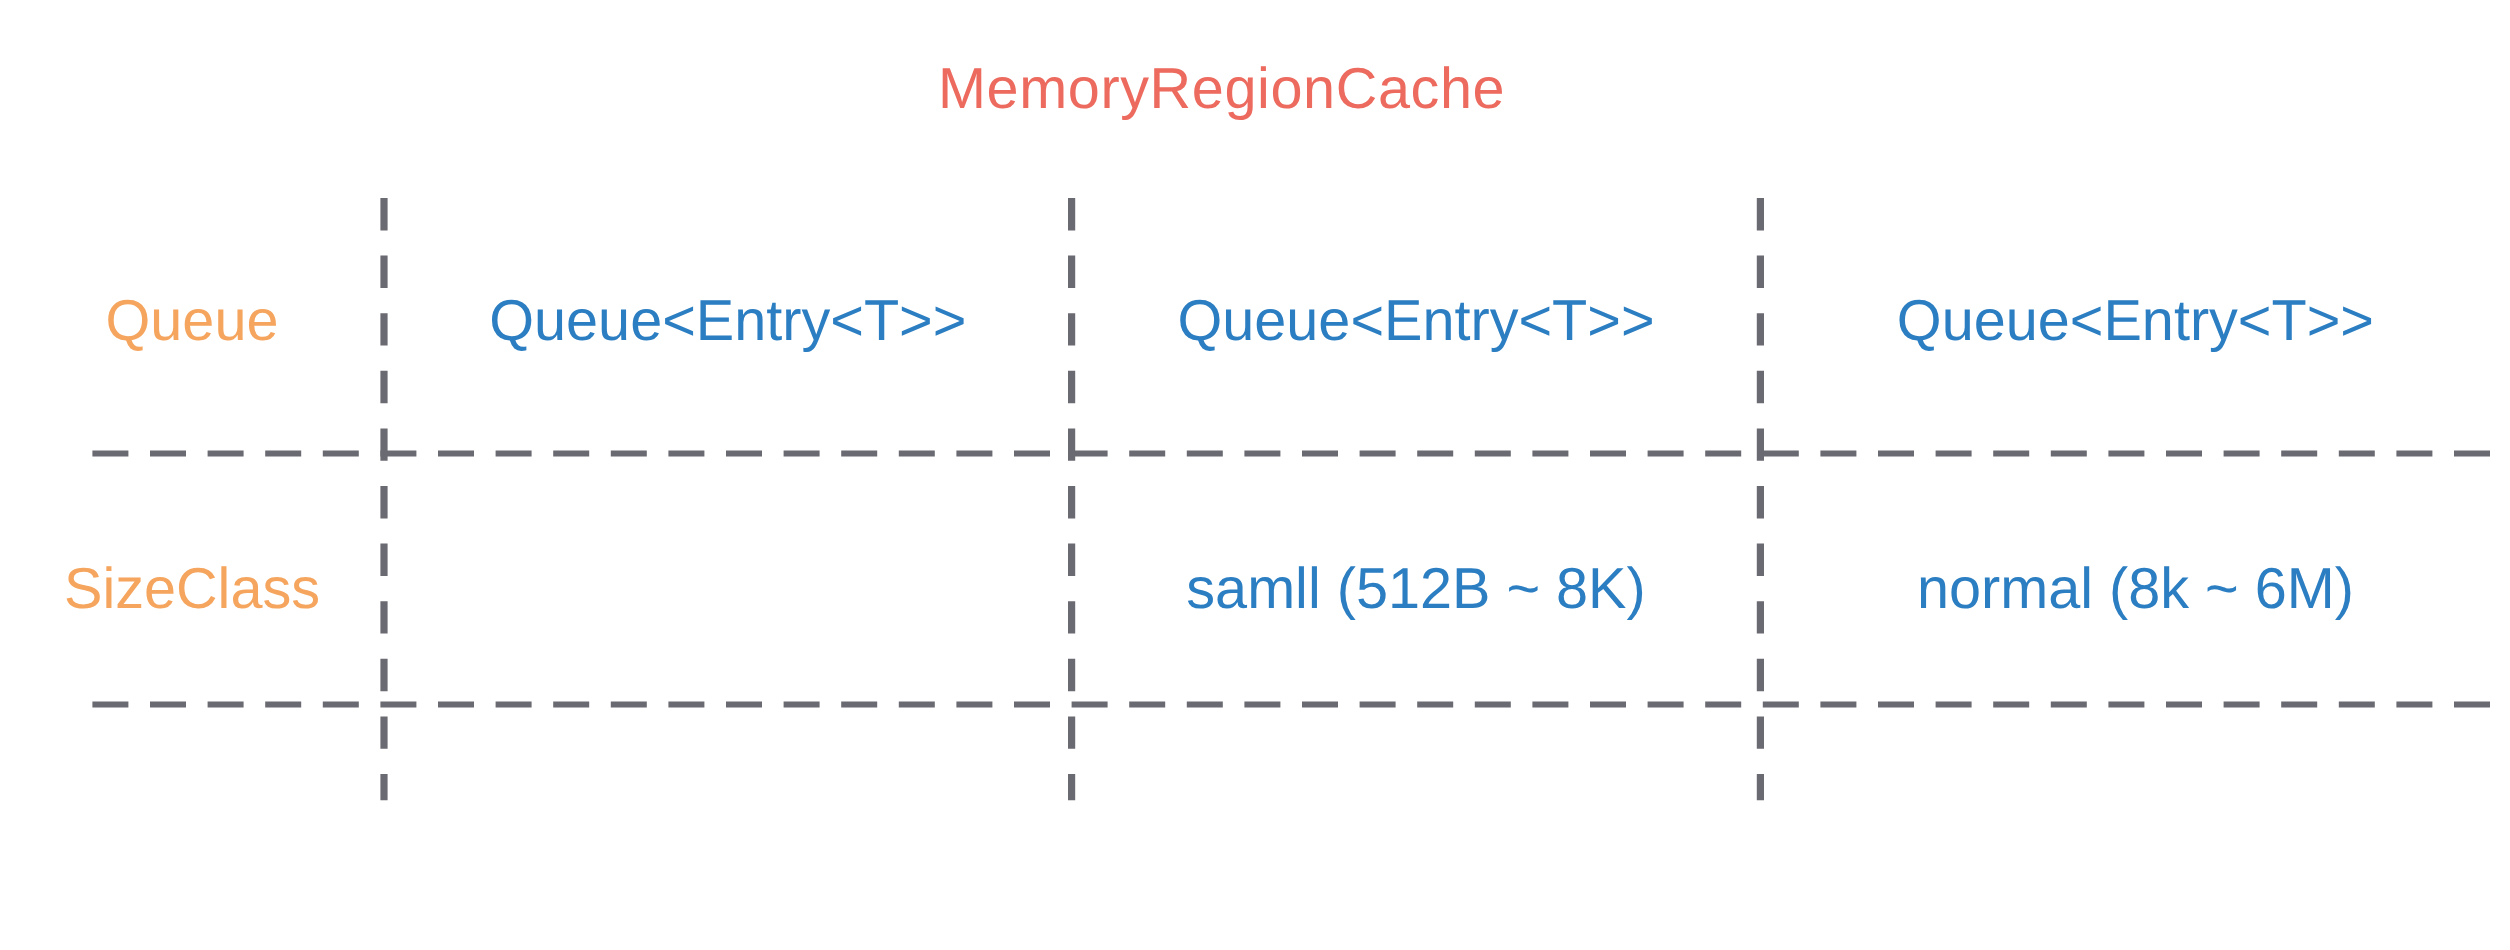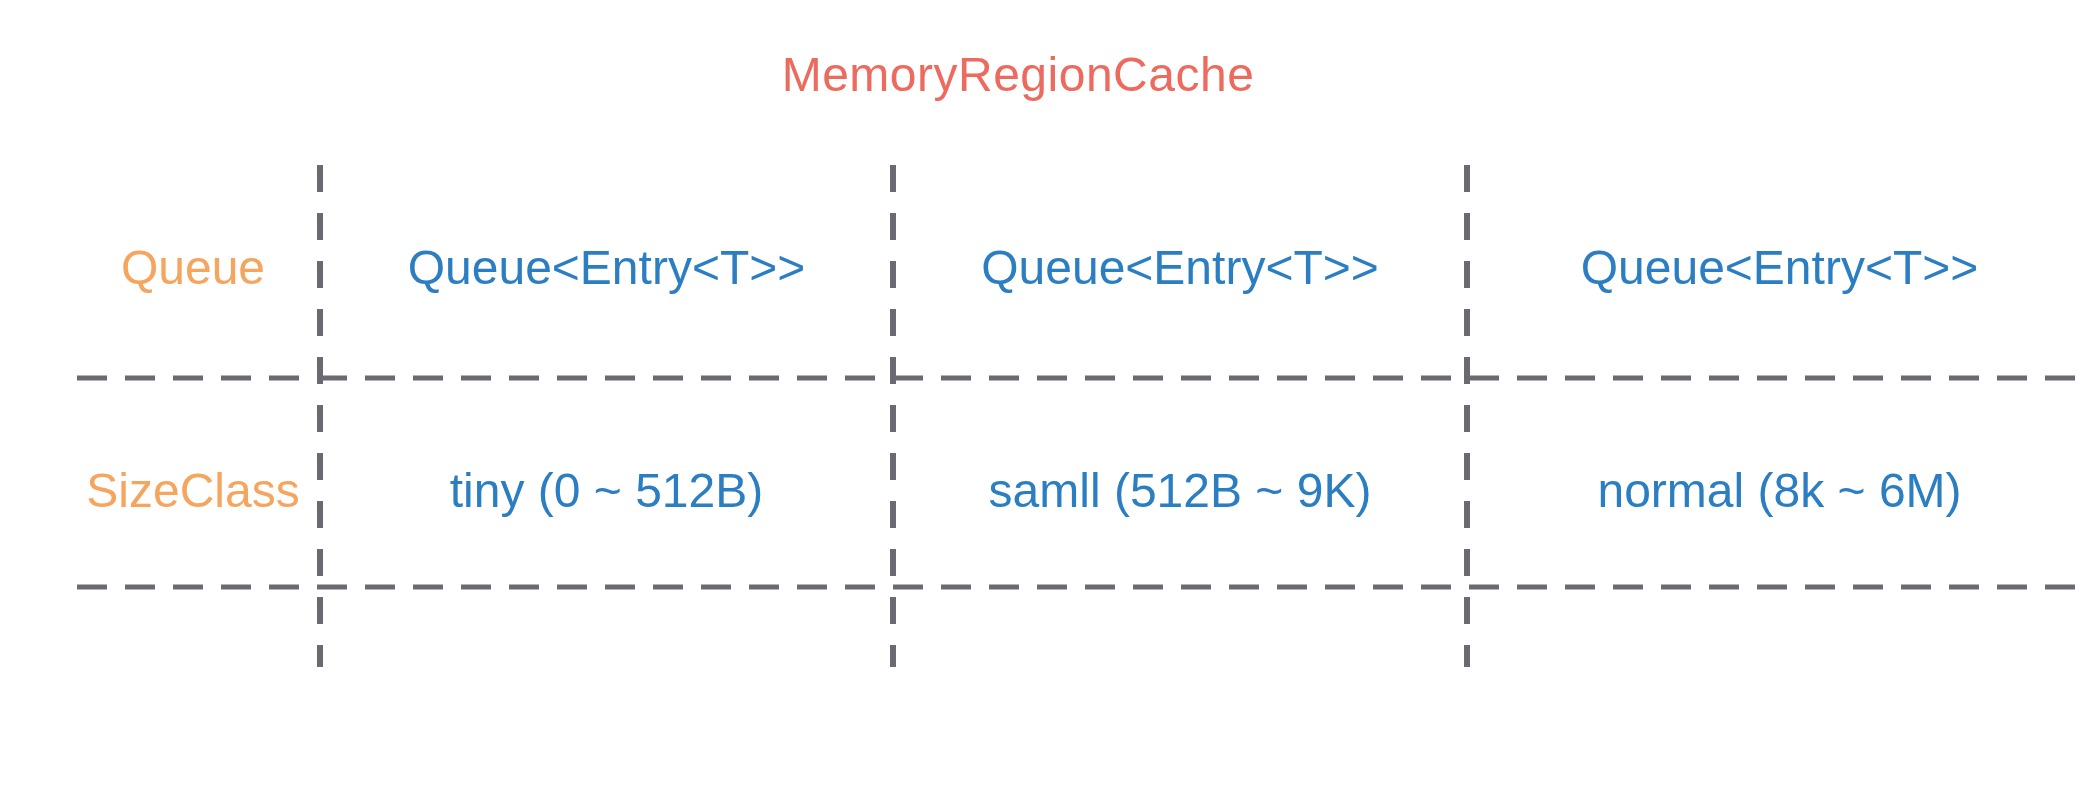--- a/index.html
+++ b/index.html
@@ -37,21 +37,21 @@
     position: absolute;
     transform: translateY(-50%);
     text-align: center;
     font-size: 48px;
     line-height: 1.15;
     white-space: nowrap;
     z-index: 2;
   }
   .lbl  { color: var(--c-label, #F5A55E); }
   .val  { color: var(--c-cell,  #2C7EC2); }
-  .c-label { left: 0;      width: 320px; margin-left: 33px; }
+  .c-label { left: 0;      width: 320px; }
   .c1      { left: 320px;  width: 573px; }
   .c2      { left: 893px;  width: 574px; }
   .c3      { left: 1467px; width: 625px; }
   .r1 { top: 268px; }
   .r2 { top: 491px; }
   .r3 { top: 697px; text-decoration: underline; }
   .watermark {
     position: absolute;
     left: 1773px;
     top: 682px;
@@ -85,20 +85,19 @@
     <line class="h" x1="77" y1="378" x2="2092" y2="378"></line>
     <line class="h" x1="77" y1="587" x2="2092" y2="587"></line>
   </svg>
 
   <div class="cell lbl c-label r1">Queue</div>
   <div class="cell val c1 r1">Queue&lt;Entry&lt;T&gt;&gt;</div>
   <div class="cell val c2 r1">Queue&lt;Entry&lt;T&gt;&gt;</div>
   <div class="cell val c3 r1">Queue&lt;Entry&lt;T&gt;&gt;</div>
 
   <div class="cell lbl c-label r2">SizeClass</div>
-  <div class="cell val c1 r2">tiny (0 ~ 512B)</div>
-  <div class="cell val c2 r2">samll (512B ~ 9K)</div>
+  <div class="cell val c2 r2">samll (512B ~ 8K)</div>
   <div class="cell val c3 r2">normal (8k ~ 6M)</div>
 
   <div class="cell lbl c-label r3">Size</div>
 
 
 </div>
 
 </body></html>

